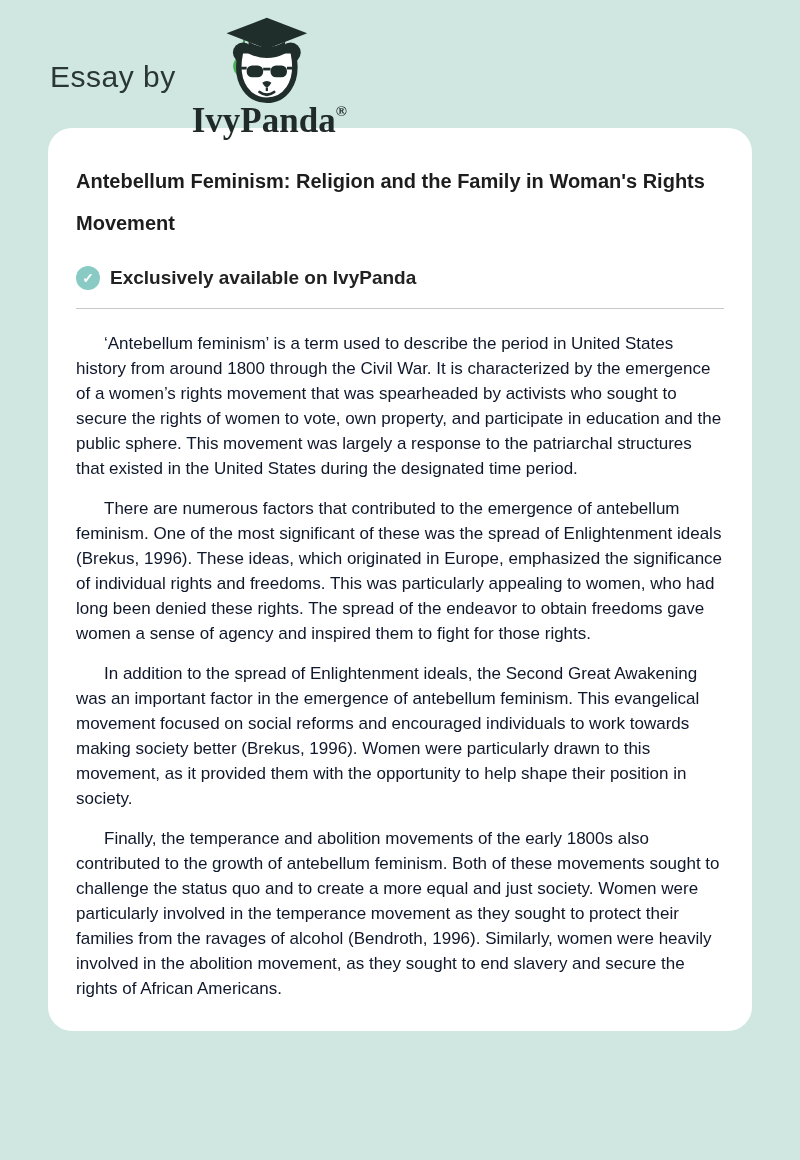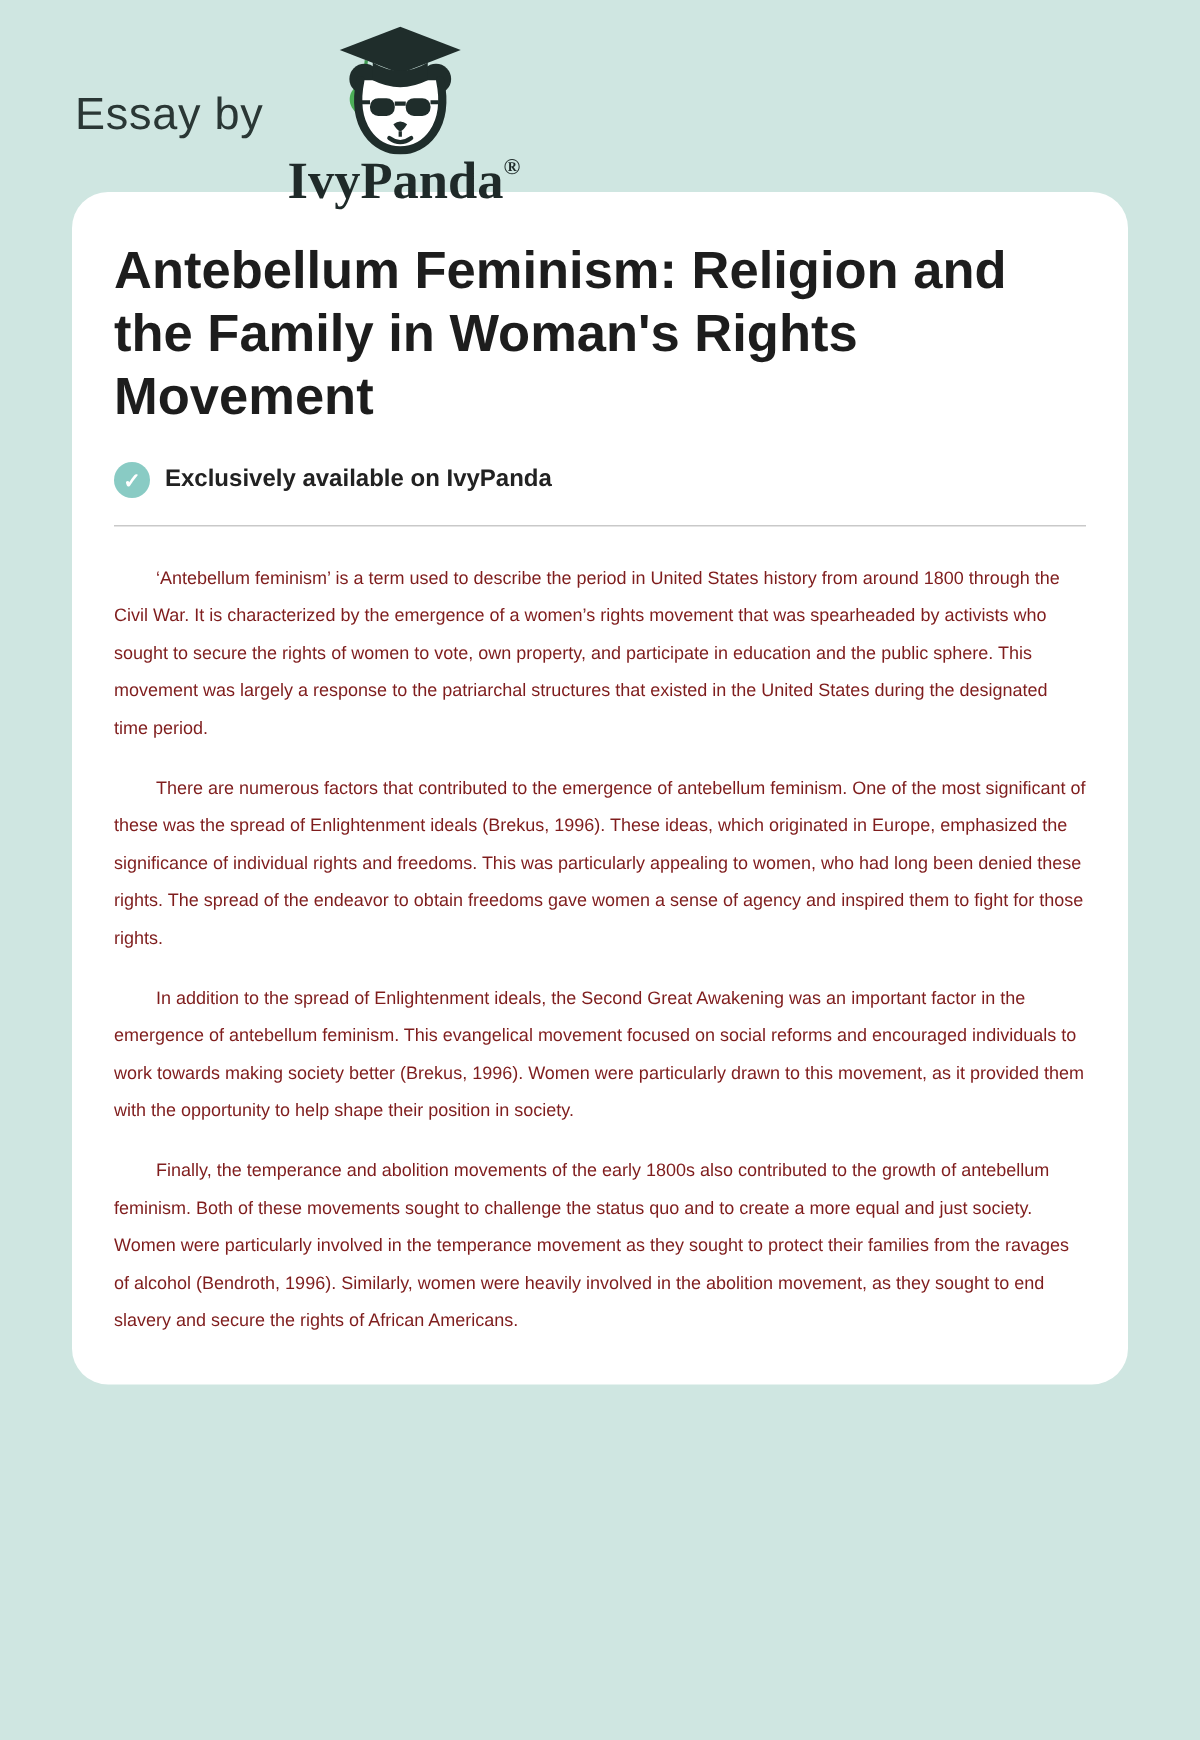--- a/index.html
+++ b/index.html
@@ -52,21 +52,21 @@
 
   
   .essay-card {
     width: 704px;
     margin: 0 auto;
     background: #ffffff;
     border-radius: 24px;
     padding: 32px 28px 30px 28px;
   }
   .essay-title {
-    font-size: 35px;
+    font-size: 20px;
     line-height: 42px;
     font-weight: 700;
     color: #1d1d1d;
     margin-bottom: 22px;
   }
   .badge-row {
     display: flex;
     align-items: center;
     margin-bottom: 18px;
   }
@@ -78,33 +78,33 @@
     color: #ffffff;
     font-size: 14px;
     font-weight: 700;
     display: flex;
     align-items: center;
     justify-content: center;
     margin-right: 10px;
     flex: 0 0 auto;
   }
   .badge-label {
-    font-size: 16px;
+    font-size: 19px;
     font-weight: 700;
     color: #222222;
   }
   .rule {
     border: none;
     border-top: 1px solid #c9c9c9;
     margin: 0 0 22px 0;
   }
   .essay-body p {
-    font-size: 12px;
+    font-size: 17px;
     line-height: 25px;
-    color: #7f1d1d;
+    color: #0f172a;
     text-indent: 28px;
     margin-bottom: 15px;
   }
   .essay-body p:last-child { margin-bottom: 0; }
 </style>
 </head>
 <body>
 
 <header class="site-header">
   <span class="essay-by">Essay by</span>

